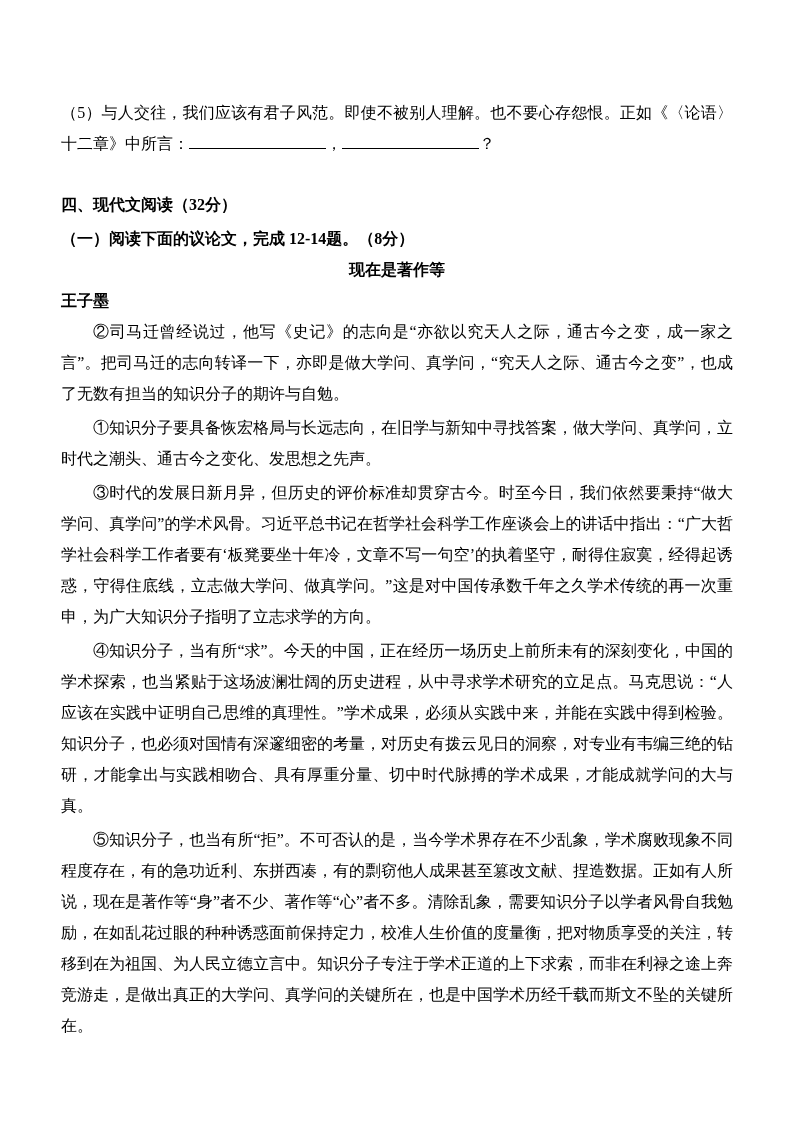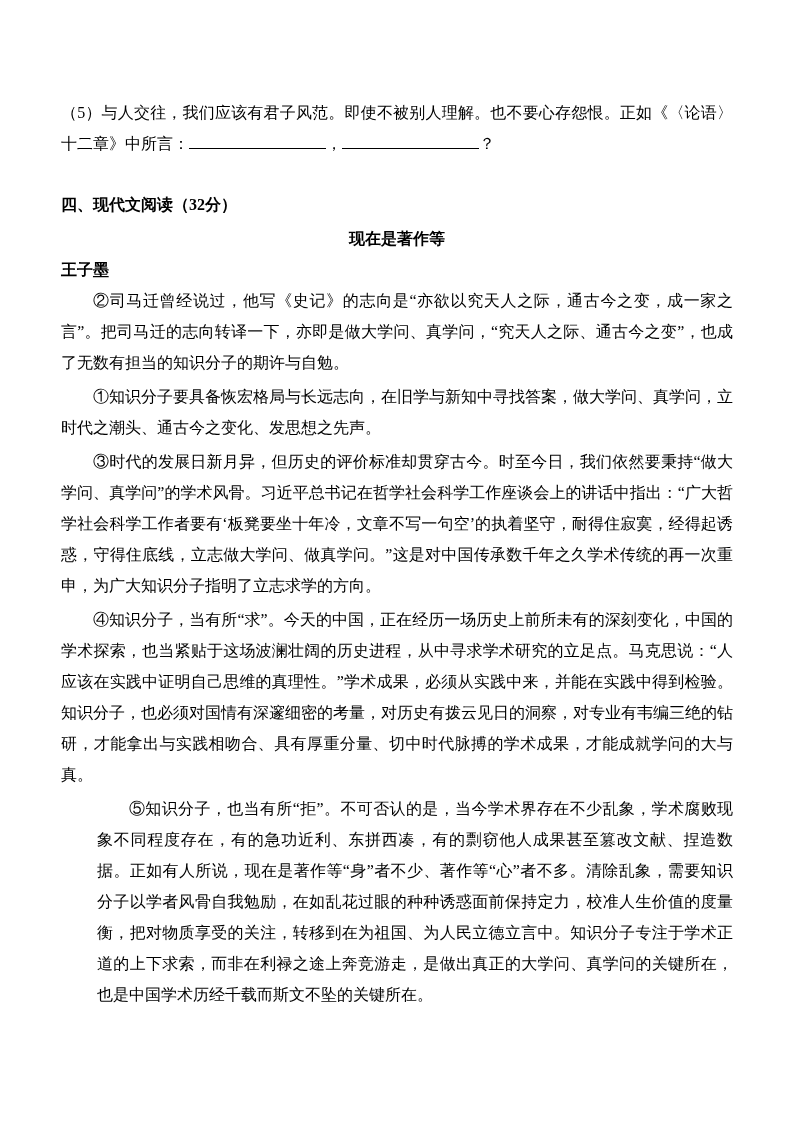--- a/index.html
+++ b/index.html
@@ -50,33 +50,33 @@
     font-weight: bold;
     margin: 0;
   }
   .para {
     margin: 0 0 3px 0;
     text-indent: 2em;
     text-align: justify;
   }
   .para:last-child {
     margin-bottom: 0;
-    margin-left: 36px;
   }
 </style>
 </head>
 <body>
 
 <div class="page">
   <div class="content">
 
     <p class="q5"><span>（5）与人交往，我们应该有君子风范。即使不被别人理解。也不要心存怨恨。正如《〈论语〉十二章》中所言：</span><span class="blank"></span><span>，</span><span class="blank"></span><span>？</span></p>
 
     <p class="section-heading">四、现代文阅读（32分）</p>
 
+    <p class="sub-heading">（一）阅读下面的议论文，完成 12-14题。（8分）</p>
 
     <p class="essay-title">现在是著作等</p>
 
     <p class="essay-author">王子墨</p>
 
     <p class="para">②司马迁曾经说过，他写《史记》的志向是“亦欲以究天人之际，通古今之变，成一家之言”。把司马迁的志向转译一下，亦即是做大学问、真学问，“究天人之际、通古今之变”，也成了无数有担当的知识分子的期许与自勉。</p>
 
     <p class="para">①知识分子要具备恢宏格局与长远志向，在旧学与新知中寻找答案，做大学问、真学问，立时代之潮头、通古今之变化、发思想之先声。</p>
 
     <p class="para">③时代的发展日新月异，但历史的评价标准却贯穿古今。时至今日，我们依然要秉持“做大学问、真学问”的学术风骨。习近平总书记在哲学社会科学工作座谈会上的讲话中指出：“广大哲学社会科学工作者要有‘板凳要坐十年冷，文章不写一句空’的执着坚守，耐得住寂寞，经得起诱惑，守得住底线，立志做大学问、做真学问。”这是对中国传承数千年之久学术传统的再一次重申，为广大知识分子指明了立志求学的方向。</p>

